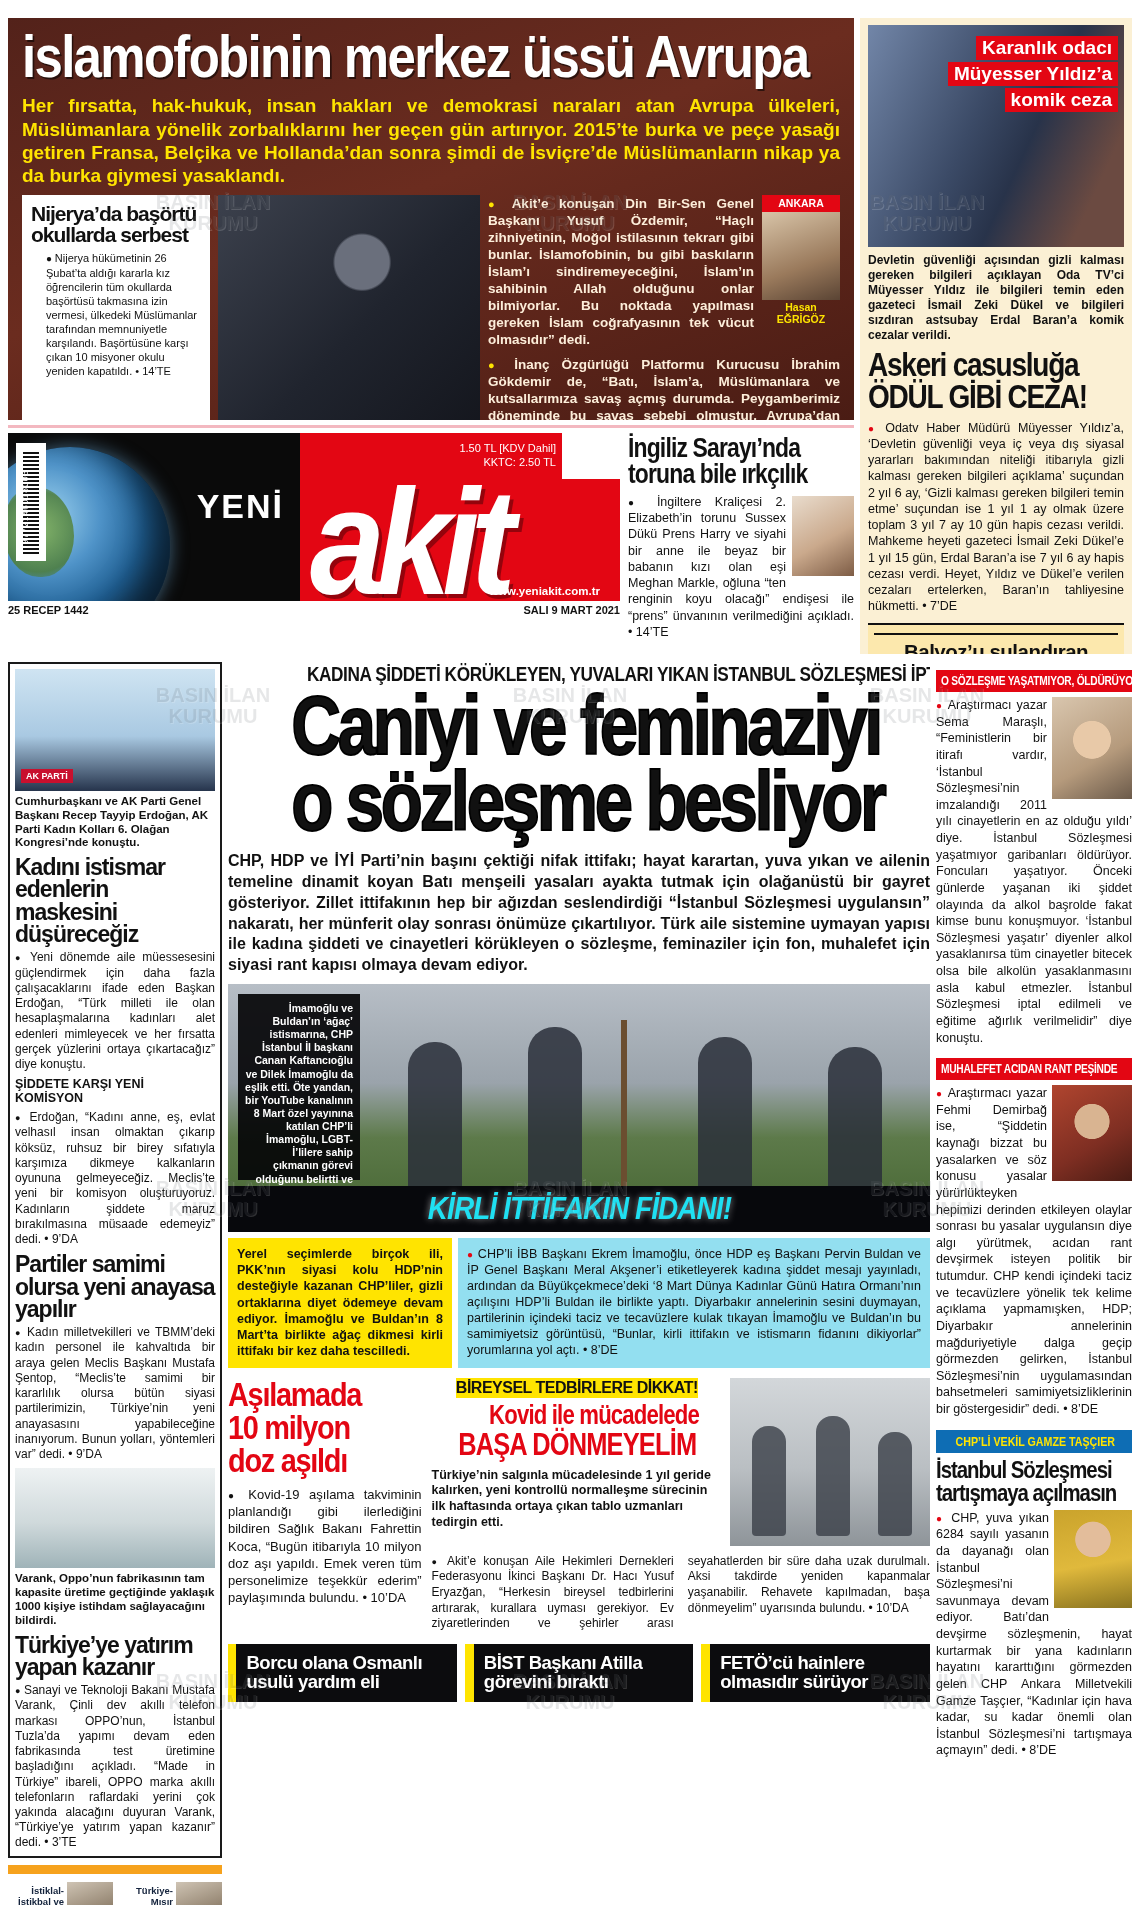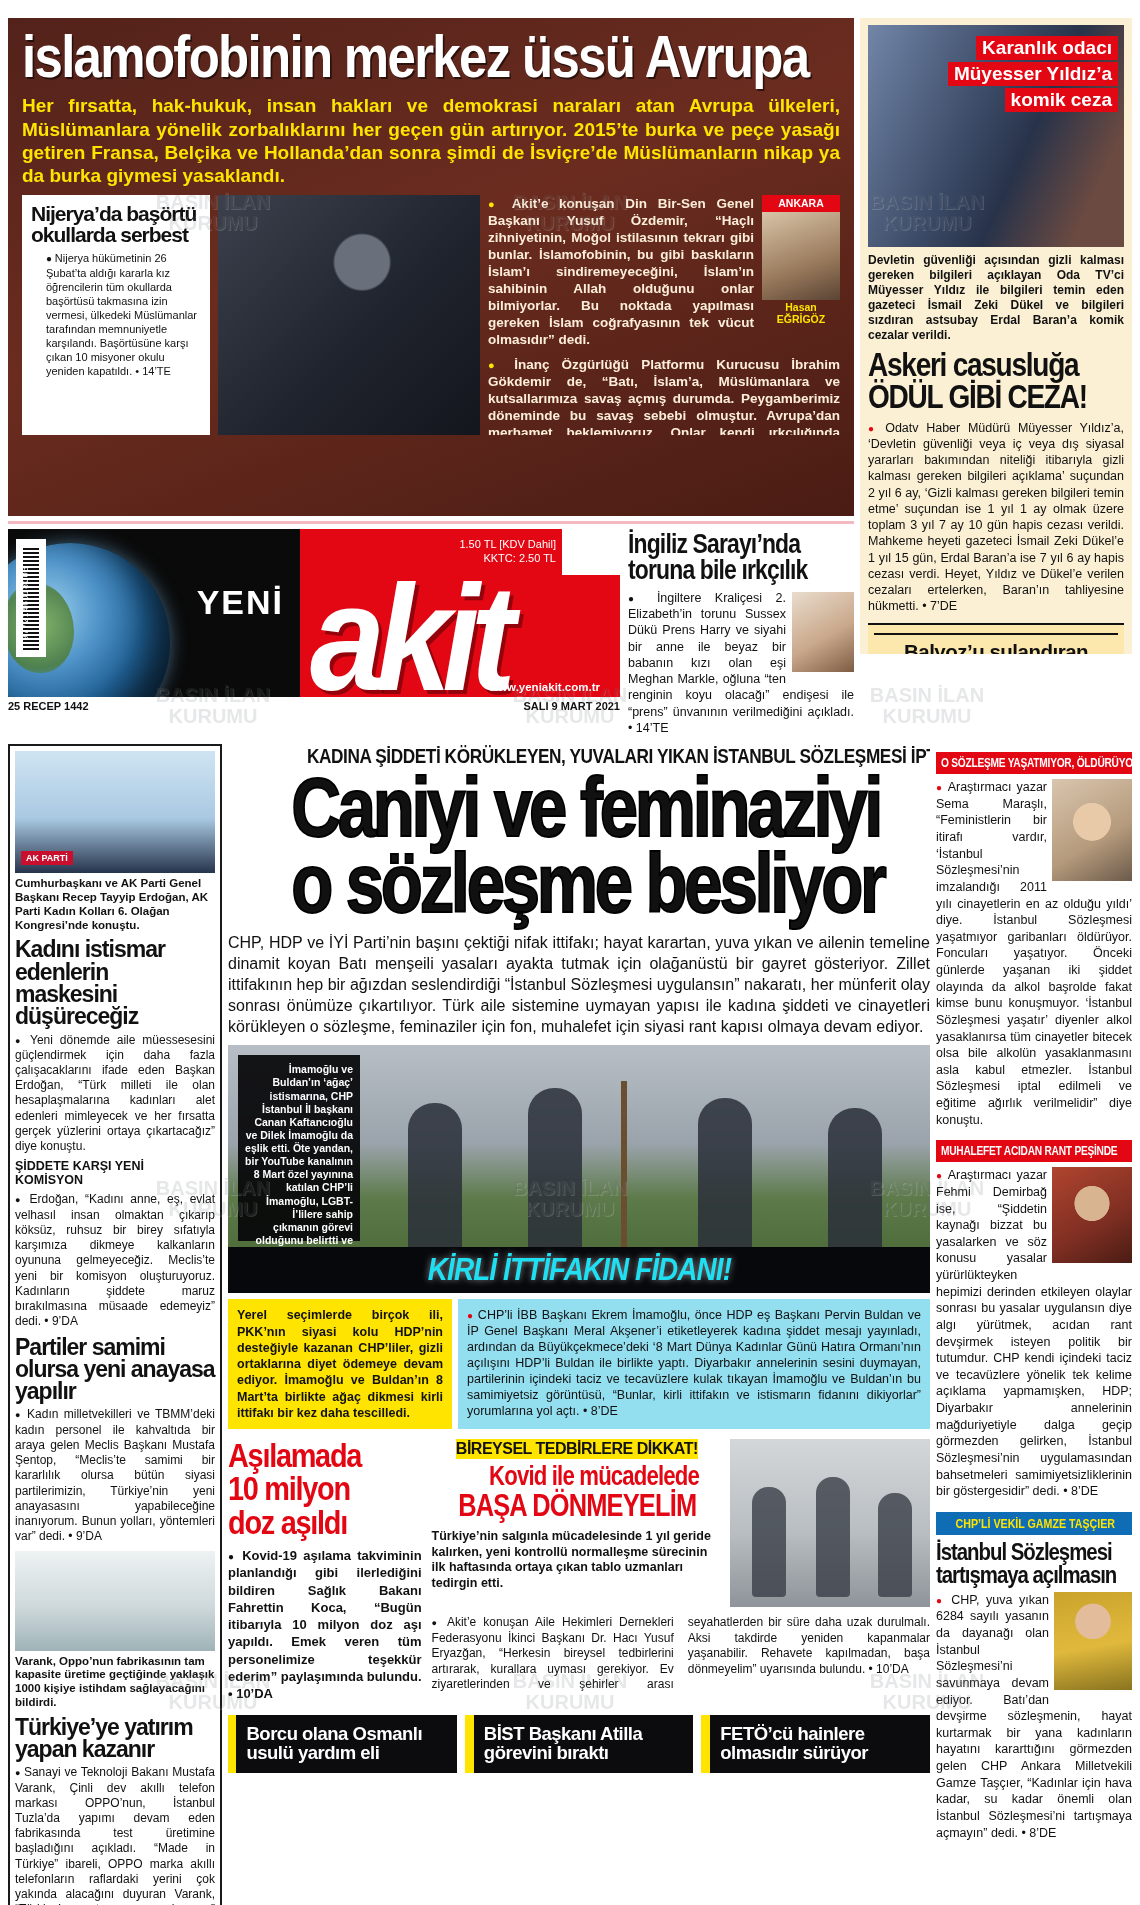--- a/index.html
+++ b/index.html
@@ -7,21 +7,21 @@
   body { height:1905px; overflow:hidden; background:#fff; font-family:"Liberation Sans", sans-serif; color:#111; position:relative; }
   .page { width:1124px; margin:18px 8px 0 8px; position:relative; }
   .row { display:flex; }
   .cond { display:inline-block; transform:scaleX(.85); transform-origin:0 50%; white-space:nowrap; }
   .cond-c { display:inline-block; transform:scaleX(.82); transform-origin:50% 50%; white-space:nowrap; }
   .jt { text-align:justify; }
 
   
   .topgrid { gap:6px; align-items:stretch; }
   .topleft { width:846px; }
-  .islamo { background:linear-gradient(160deg,#53221a 0%,#6b2c1f 45%,#4a1c14 100%); padding:8px 14px 10px 14px; height:498px; overflow:hidden; }
+  .islamo { background:linear-gradient(160deg,#53221a 0%,#6b2c1f 45%,#4a1c14 100%); padding:8px 14px 10px 14px; height:402px; overflow:hidden; }
   .islamo-hl { color:#fff; font-weight:bold; font-size:60px; letter-spacing:-2px; line-height:1.04; text-shadow:2px 2px 0 rgba(0,0,0,.55); }
   .islamo-dek { color:#ffe400; font-weight:bold; font-size:19px; line-height:1.22; margin-top:6px; }
   .topcols { gap:8px; margin-top:8px; height:240px; }
   .nigeria { width:188px; background:#fff; padding:8px 9px; overflow:hidden; }
   .nigeria-hl { font-weight:bold; font-size:21px; letter-spacing:-1px; line-height:1.0; }
   .smallstory { font-size:11px; line-height:1.28; margin-top:6px;margin-left:15px; }
   .smallstory:before { content:"● "; font-size:10px; }
   .photo { background-color:#888; position:relative; overflow:hidden; flex-shrink:0; }
   .ph-niqab { width:262px; background:radial-gradient(circle at 55% 28%, #6a6f7c 0 12%, transparent 13%),linear-gradient(135deg,#3c414d 0%,#20242e 55%,#14161d 100%); }
   .topquotes { flex:1; color:#fdeeda; font-size:13.5px; font-weight:bold; line-height:1.26; overflow:hidden; }
@@ -91,35 +91,35 @@
   .col-cell { width:105px; }
   .col-top { display:flex; gap:3px; }
   .col-quote { flex:1; font-size:9.5px; font-weight:bold; color:#14233c; text-align:right; line-height:1.15; padding-top:4px; }
   .col-photo { width:46px; height:58px; background:linear-gradient(160deg,#cfc4b4 0%,#8a7a66 60%,#4a4036 100%); }
 
   
   .centercol { width:702px; overflow:hidden; }
   .kicker { text-align:center; font-weight:bold; font-size:21px; letter-spacing:-.5px; }
   .giant { text-align:center; line-height:.9; margin-top:2px; }
   .giant .line { display:block; font-weight:bold; font-size:84px; letter-spacing:-4px; transform:scaleX(.82); transform-origin:50% 50%; white-space:nowrap; -webkit-text-stroke:2px #000; }
-  .maindek { font-size:16px; font-weight:normal; line-height:1.3; margin-top:12px; }
+  .maindek { font-size:16px; font-weight:bold; line-height:1.3; margin-top:12px; }
   .ph-tree { width:100%; height:248px; margin-top:8px; background:linear-gradient(180deg,#b7bec6 0%,#9aa3ab 40%,#5d7a4a 62%,#43632f 100%); }
   .ph-tree .fig { position:absolute; bottom:40px; width:54px; height:150px; border-radius:26px 26px 6px 6px; background:#2a2f3a; opacity:.85; }
   .ph-tree .trunk { position:absolute; bottom:42px; left:56%; width:6px; height:170px; background:#6b4e30; }
   .tree-caption { position:absolute; left:10px; top:10px; bottom:52px; width:122px; background:rgba(5,5,8,.92); color:#fff; font-size:10.5px; font-weight:bold; line-height:1.25; padding:8px 7px; text-align:right; }
   .tree-band { position:absolute; left:0; right:0; bottom:0; height:46px; background:#07080c; display:flex; align-items:center; justify-content:center; }
   .tree-title { color:#1fe0f2; font-weight:bold; font-style:italic; font-size:31px; letter-spacing:-1px; text-shadow:0 0 8px rgba(255,255,255,.55); transform:scaleX(.9); }
   .boxrow { gap:6px; margin-top:6px; align-items:stretch; }
   .yellowbox { width:224px; background:#ffe400; padding:8px 9px; font-size:12.5px; font-weight:bold; line-height:1.3; }
   .cyanbox { flex:1; background:#93dff0; padding:8px 9px; font-size:12.5px; line-height:1.28; }
   .cyanbox:before { content:"● "; color:#e30613; font-size:10px; }
   .bottomrow { gap:10px; margin-top:10px; }
   .vaccine { width:216px; }
   .vaccine-hl { color:#e30613; font-weight:bold; font-size:34px; letter-spacing:-1.5px; line-height:.98; }
-  .vaccine-body { font-size:13px; line-height:1.33; margin-top:8px;font-weight:bold; }
+  .vaccine-body { font-size:13px; line-height:1.33; margin-top:8px; }
   .vaccine-body:before { content:"● "; font-size:10px; }
   .covid { flex:1; }
   .covid-top { display:flex; gap:8px; }
   .covid-head { flex:1; text-align:center; }
   .covid-kicker { font-weight:bold; font-size:16px; background:#ffe400; display:inline-block; padding:1px 0; letter-spacing:-.5px; }
   .covid-hl { color:#e30613; font-weight:bold; font-size:27px; letter-spacing:-1px; line-height:1.0; margin-top:4px;text-align:right; }
   .covid-hl .l2 { font-size:31px; display:block; }
   .covid-intro { font-size:12.5px; font-weight:bold; line-height:1.25; margin-top:8px; text-align:left; }
   .ph-street { width:200px; height:168px; background:linear-gradient(180deg,#d3d7da 0%,#b9bec2 55%,#8e9499 100%); }
   .ph-street .fig { position:absolute; bottom:10px; width:34px; height:110px; border-radius:16px 16px 4px 4px; background:#3a3f47; opacity:.8; }

